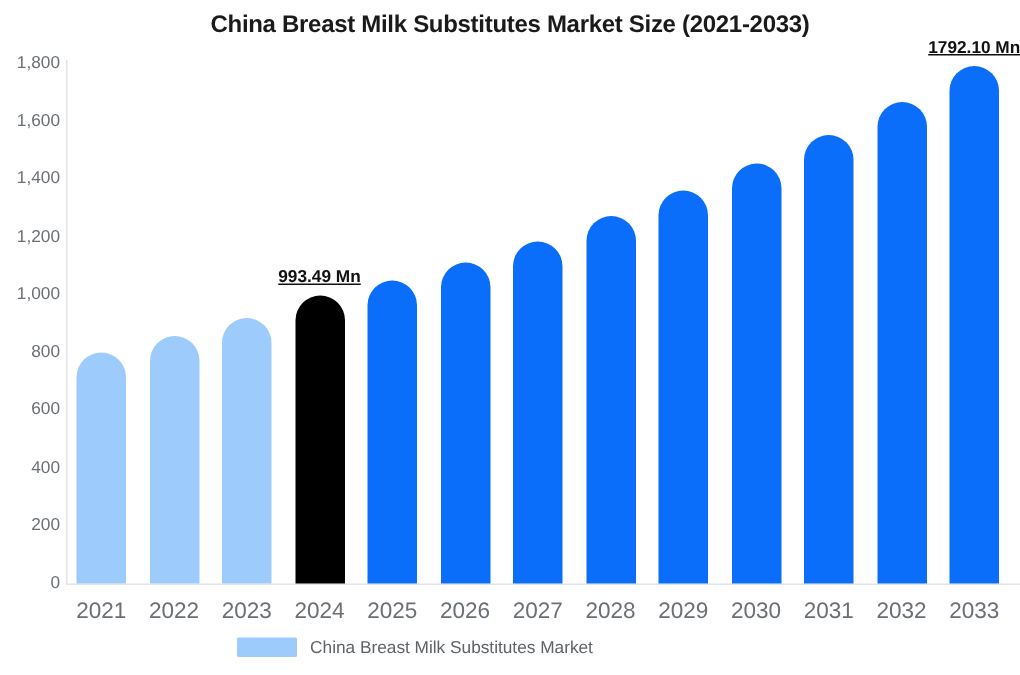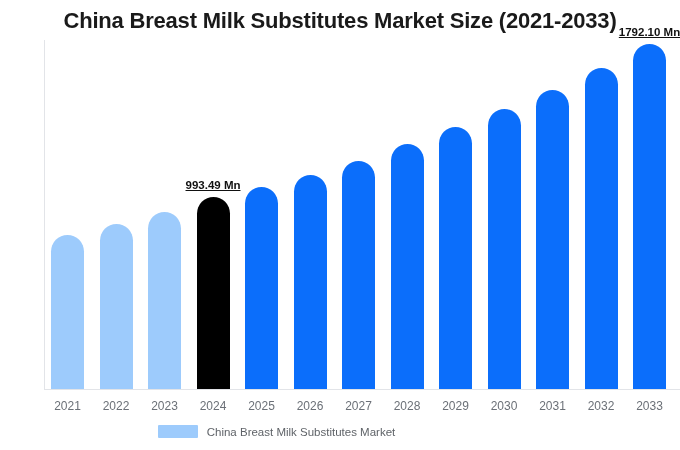--- a/index.html
+++ b/index.html
@@ -18,21 +18,21 @@
     width: 680px;
     height: 450px;
     background: #ffffff;
   }
   #chart-title {
     position: absolute;
     left: 0;
     top: 8px;
     width: 680px;
     text-align: center;
-    font-size: 22px;
+    font-size: 16px;
     font-weight: bold;
     color: #1a1a1a;
     letter-spacing: -0.2px;
   }
   
   #plot-area {
     position: absolute;
     left: 45px;
     top: 42px;
     width: 635px;
@@ -74,21 +74,21 @@
     position: absolute;
     bottom: 0;
     width: 33px;
     border-radius: 17px 17px 0 0;
   }
   .x-tick {
     position: absolute;
     top: 399px;
     width: 60px;
     text-align: center;
-    font-size: 12px;
+    font-size: 15px;
     color: #6b7077;
   }
   .bar-label {
     position: absolute;
     font-size: 11.5px;
     font-weight: bold;
     color: #111111;
     white-space: nowrap;
     text-decoration: underline;
   }
@@ -115,20 +115,32 @@
 </head>
 <body>
 
 <div id="chart-root">
 
   <div id="chart-title">China Breast Milk Substitutes Market Size (2021-2033)</div>
 
   <div id="y-axis-line"></div>
   <div id="x-axis-line"></div>
 
+  <div id="y-axis-labels">
+      <div class="y-tick" style="top: 42px;">1,800</div>
+      <div class="y-tick" style="top: 80.5556px;">1,600</div>
+      <div class="y-tick" style="top: 119.111px;">1,400</div>
+      <div class="y-tick" style="top: 157.667px;">1,200</div>
+      <div class="y-tick" style="top: 196.222px;">1,000</div>
+      <div class="y-tick" style="top: 234.778px;">800</div>
+      <div class="y-tick" style="top: 273.333px;">600</div>
+      <div class="y-tick" style="top: 311.889px;">400</div>
+      <div class="y-tick" style="top: 350.444px;">200</div>
+      <div class="y-tick" style="top: 389px;">0</div>
+    </div>
 
   <div id="plot-area"></div>
 
   <div id="legend">
     <div id="legend-swatch" style="background: rgb(157, 203, 252);"></div>
     <div id="legend-label">China Breast Milk Substitutes Market</div>
   </div>
 
 <div class="bar" style="left: 51px; height: 154.029px; bottom: 61px; background: rgb(157, 203, 252);"></div>
     <div class="x-tick" style="left: 37.5px;">2021</div>

